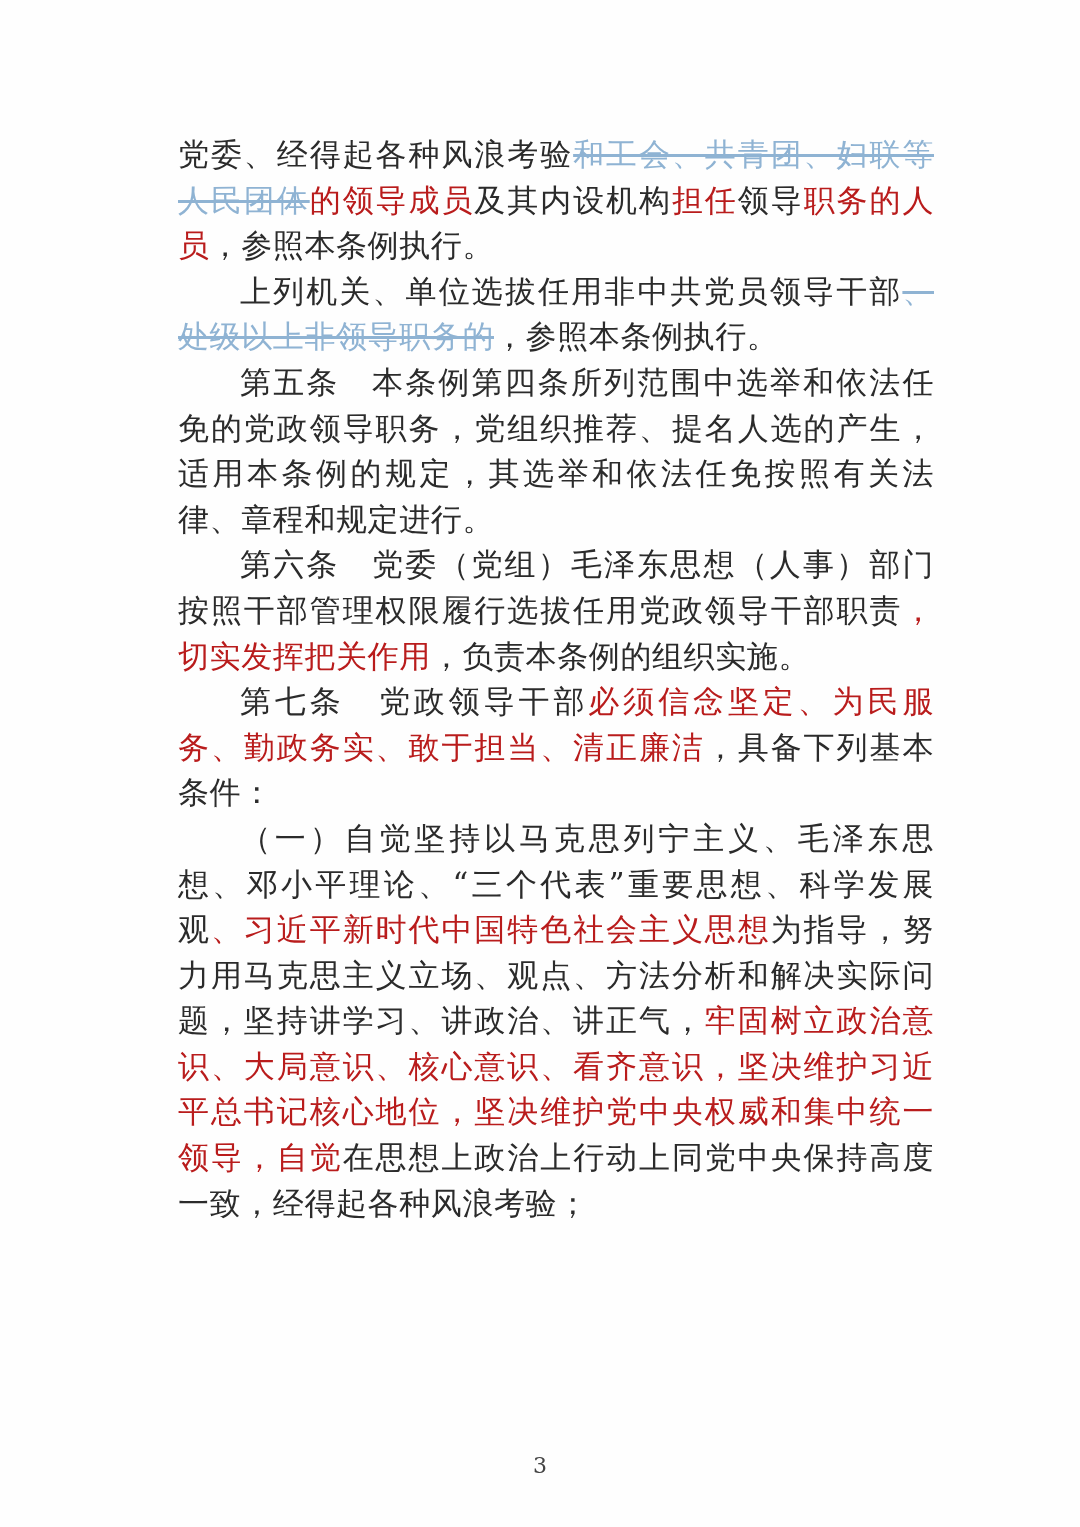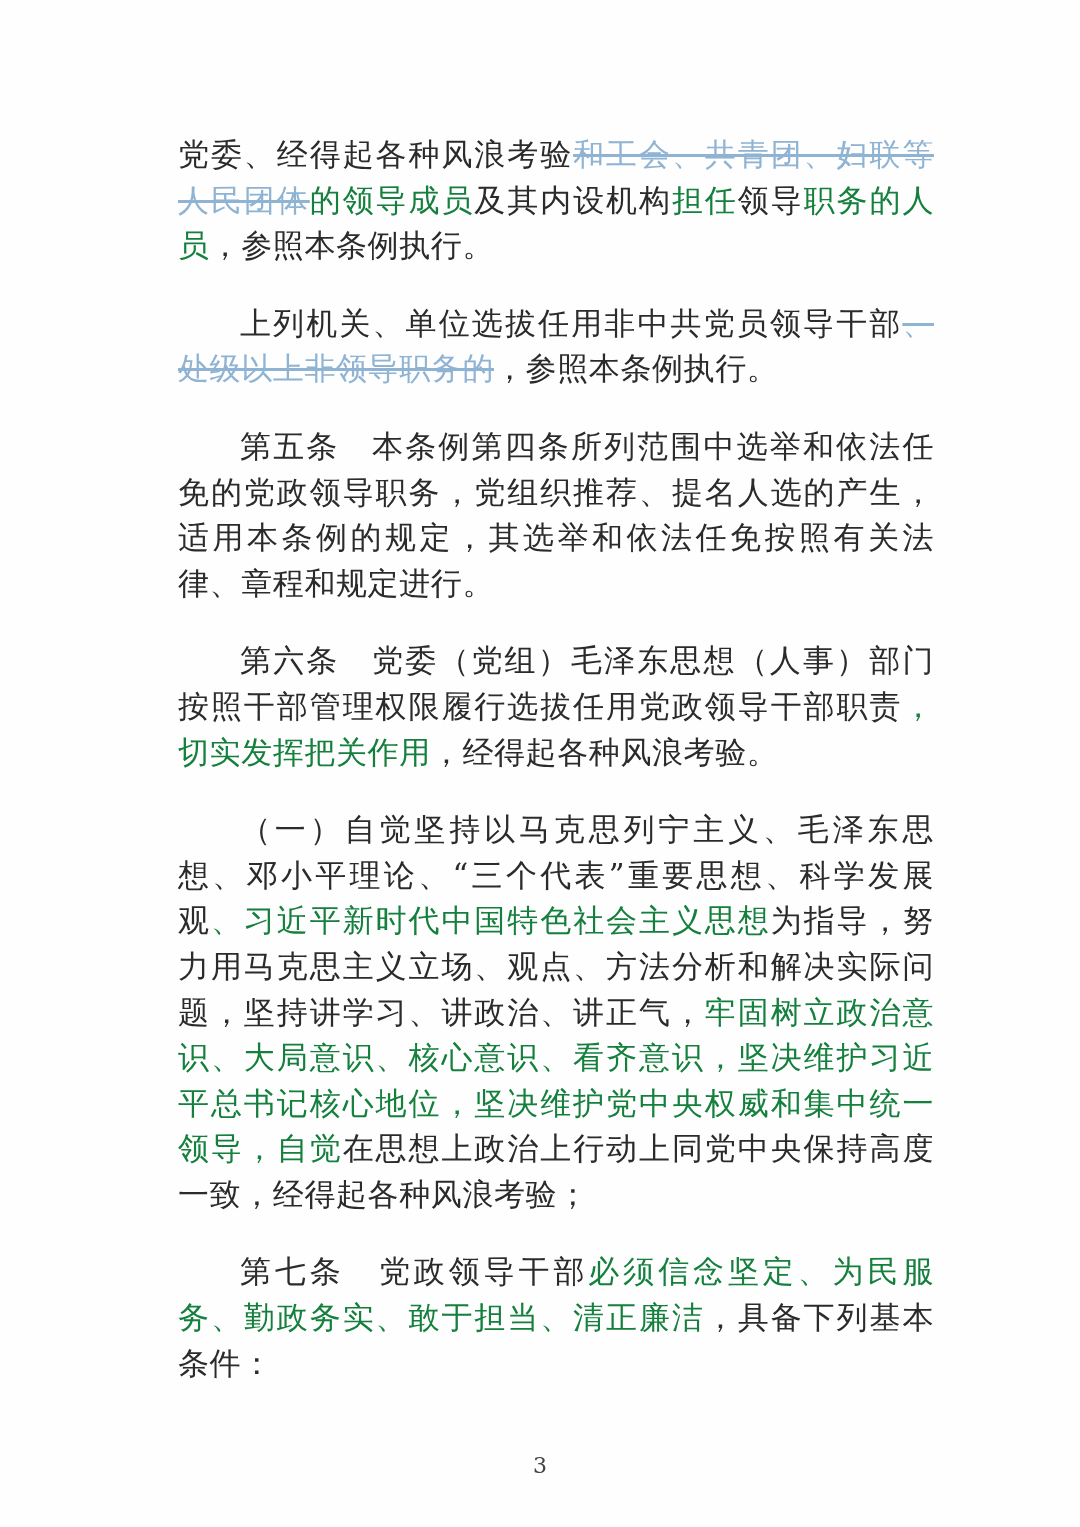--- a/index.html
+++ b/index.html
@@ -10,35 +10,35 @@
   }
   .page {
     position: absolute; left: 0; top: 0; width: 1080px; height: 1527px;
     background: #fefefe;
   }
   .content {
     position: absolute; left: 178px; top: 132px; width: 756px;
     font-size: 31px; line-height: 45.6px; letter-spacing: 0.6px;
   }
   .para { margin: 0; text-align: justify; text-align-last: left; }
-  .indent { text-indent: 62px; margin-top: 32px; }
-  .red { color: #15803d; }
+  .indent { text-indent: 62px; }
+  .red { color: #b91c1c; }
   .del { color: #8fb3d3; text-decoration: line-through; text-decoration-color: #8fb3d3; }
   .gap { display: inline-block; width: 31px; }
   .page-number {
     position: absolute; left: 0; width: 1080px; top: 1453px; text-align: center;
     font-size: 22px; color: #444;
   }
 </style>
 </head>
 <body>
 
 <div class="page">
   <div class="content" id="content">
       <p class="para"><span>党委、经得起各种风浪考验</span><span class="del">和工会、共青团、妇联等人民团体</span><span class="red">的领导成员</span><span>及其内设机构</span><span class="red">担任</span><span>领导</span><span class="red">职务的人员</span><span>，参照本条例执行。</span></p>
       <p class="para indent"><span>上列机关、单位选拔任用非中共党员领导干部</span><span class="del">、处级以上非领导职务的</span><span>，参照本条例执行。</span></p>
       <p class="para indent"><span>第五条</span><span class="gap"></span><span>本条例第四条所列范围中选举和依法任免的党政领导职务，党组织推荐、提名人选的产生，适用本条例的规定，其选举和依法任免按照有关法律、章程和规定进行。</span></p>
-      <p class="para indent"><span>第六条</span><span class="gap"></span><span>党委（党组）毛泽东思想（人事）部门按照干部管理权限履行选拔任用党政领导干部职责</span><span class="red">，切实发挥把关作用</span><span>，经得起各种风浪考验。</span></p>
+      <p class="para indent"><span>第六条</span><span class="gap"></span><span>党委（党组）毛泽东思想（人事）部门按照干部管理权限履行选拔任用党政领导干部职责</span><span class="red">，切实发挥把关作用</span><span>，负责本条例的组织实施。</span></p>
+      <p class="para indent"><span>第七条</span><span class="gap"></span><span>党政领导干部</span><span class="red">必须信念坚定、为民服务、勤政务实、敢于担当、清正廉洁</span><span>，具备下列基本条件：</span></p>
       <p class="para indent"><span>（一）自觉坚持以马克思列宁主义、毛泽东思想、邓小平理论、“三个代表”重要思想、科学发展观</span><span class="red">、习近平新时代中国特色社会主义思想</span><span>为指导，努力用马克思主义立场、观点、方法分析和解决实际问题，坚持讲学习、讲政治、讲正气，</span><span class="red">牢固树立政治意识、大局意识、核心意识、看齐意识，坚决维护习近平总书记核心地位，坚决维护党中央权威和集中统一领导，自觉</span><span>在思想上政治上行动上同党中央保持高度一致，经得起各种风浪考验；</span></p>
-      <p class="para indent"><span>第七条</span><span class="gap"></span><span>党政领导干部</span><span class="red">必须信念坚定、为民服务、勤政务实、敢于担当、清正廉洁</span><span>，具备下列基本条件：</span></p>
     </div>
   <div class="page-number">3</div>
 </div>
 
 </body></html>

